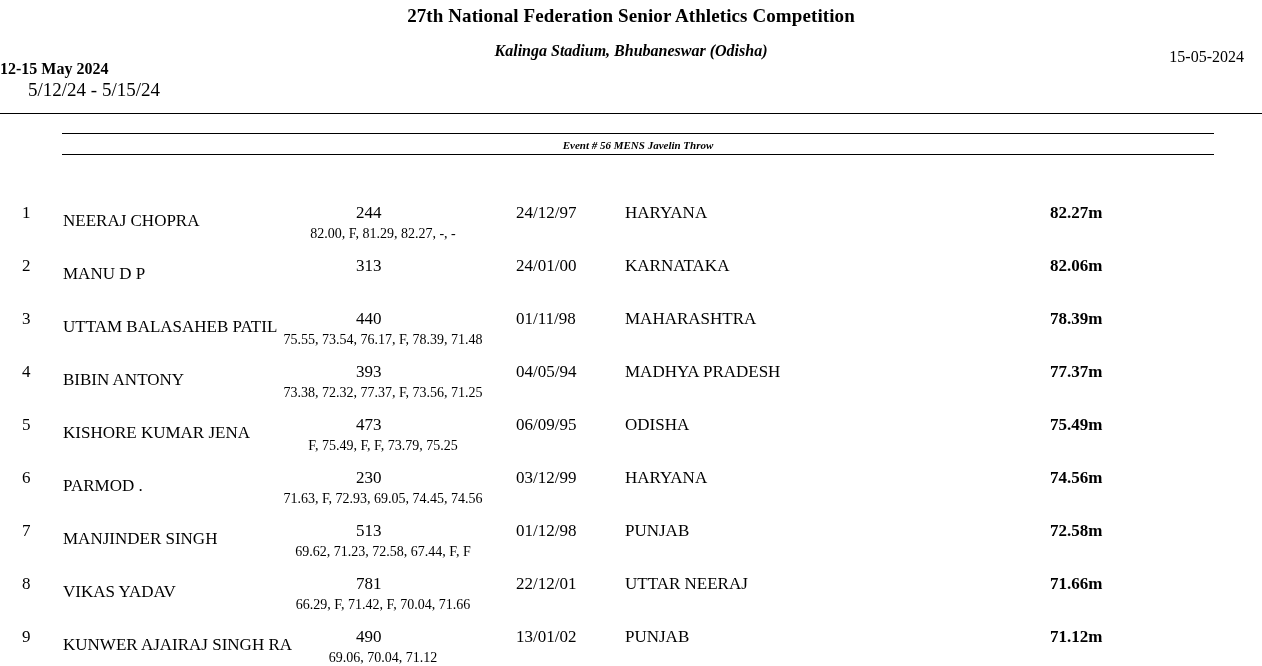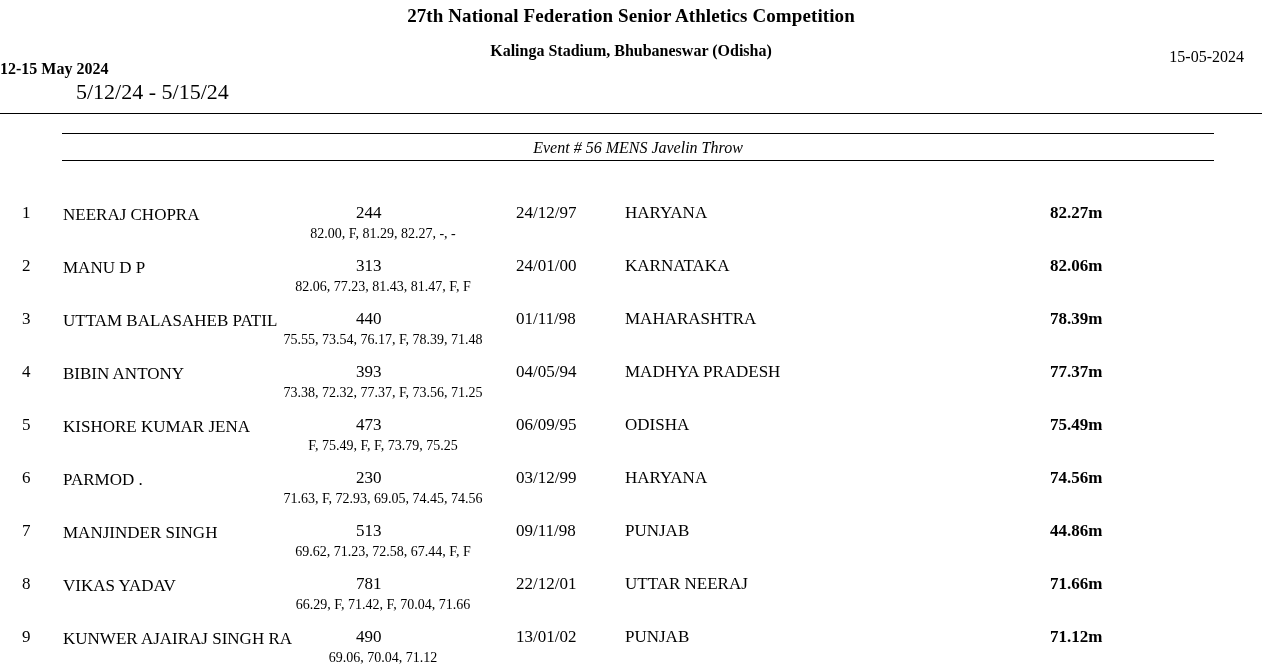--- a/index.html
+++ b/index.html
@@ -28,38 +28,38 @@
     font-weight: bold;
     font-size: 19px;
     margin-top: 5px;
     letter-spacing: 0.1px;
   }
   .venue {
     text-align: center;
     font-weight: bold;
     font-size: 16px;
     margin-top: 15px;
+    font-style: italic;
   }
   .date-range-center {
     text-align: left;
     font-weight: bold;
     font-size: 16px;
   }
   .print-date {
     position: absolute;
     right: 18px;
     top: 43px;
     font-size: 16px;
   }
   .comp-dates {
     position: absolute;
     left: 28px;
     top: 74px;
-    font-size: 22px;
-    margin-left: 48px;
+    font-size: 19px;
   }
 
   .header-rule {
     position: absolute;
     left: 0;
     right: 0;
     top: 108px;
     border-top: 1px solid #000;
   }
 
@@ -69,22 +69,22 @@
     left: 62px;
     right: 48px;
     top: 128px;
   }
   .event-rule-top {
     border-top: 1px solid #000;
   }
   .event-title {
     text-align: center;
     font-style: italic;
-    font-weight: normal;
-    font-size: 16px;
+    font-weight: bold;
+    font-size: 11px;
     padding: 5px 0 3px 0;
   }
   .event-rule-bottom {
     border-top: 1px solid #000;
   }
 
   
   .results {
     position: absolute;
     left: 0;
@@ -99,21 +99,21 @@
   .col-place {
     position: absolute;
     left: 22px;
     top: 0;
     width: 24px;
     text-align: left;
   }
   .col-name {
     position: absolute;
     left: 63px;
-    top: 2px;
+    top: 8px;
     width: 290px;
   }
   .col-bib {
     position: absolute;
     left: 356px;
     top: 0;
     width: 60px;
   }
   .col-dob {
     position: absolute;
@@ -174,21 +174,20 @@
       <div class="attempts">82.00, F, 81.29, 82.27, -, -</div>
     </div>
 
     <div class="result-row">
       <div class="col-place">2</div>
       <div class="col-name">MANU D P</div>
       <div class="col-bib">313</div>
       <div class="col-dob">24/01/00</div>
       <div class="col-team">KARNATAKA</div>
       <div class="col-mark">82.06m</div>
-      <div class="attempts">82.06, 77.23, 81.43, 81.47, F, F</div>
     </div>
 
     <div class="result-row">
       <div class="col-place">3</div>
       <div class="col-name">UTTAM BALASAHEB PATIL</div>
       <div class="col-bib">440</div>
       <div class="col-dob">01/11/98</div>
       <div class="col-team">MAHARASHTRA</div>
       <div class="col-mark">78.39m</div>
       <div class="attempts">75.55, 73.54, 76.17, F, 78.39, 71.48</div>
@@ -221,23 +220,23 @@
       <div class="col-dob">03/12/99</div>
       <div class="col-team">HARYANA</div>
       <div class="col-mark">74.56m</div>
       <div class="attempts">71.63, F, 72.93, 69.05, 74.45, 74.56</div>
     </div>
 
     <div class="result-row">
       <div class="col-place">7</div>
       <div class="col-name">MANJINDER SINGH</div>
       <div class="col-bib">513</div>
-      <div class="col-dob">09/11/98</div>
+      <div class="col-dob">01/12/98</div>
       <div class="col-team">PUNJAB</div>
-      <div class="col-mark">44.86m</div>
+      <div class="col-mark">72.58m</div>
       <div class="attempts">69.62, 71.23, 72.58, 67.44, F, F</div>
     </div>
 
     <div class="result-row">
       <div class="col-place">8</div>
       <div class="col-name">VIKAS YADAV</div>
       <div class="col-bib">781</div>
       <div class="col-dob">22/12/01</div>
       <div class="col-team">UTTAR NEERAJ</div>
       <div class="col-mark">71.66m</div>

